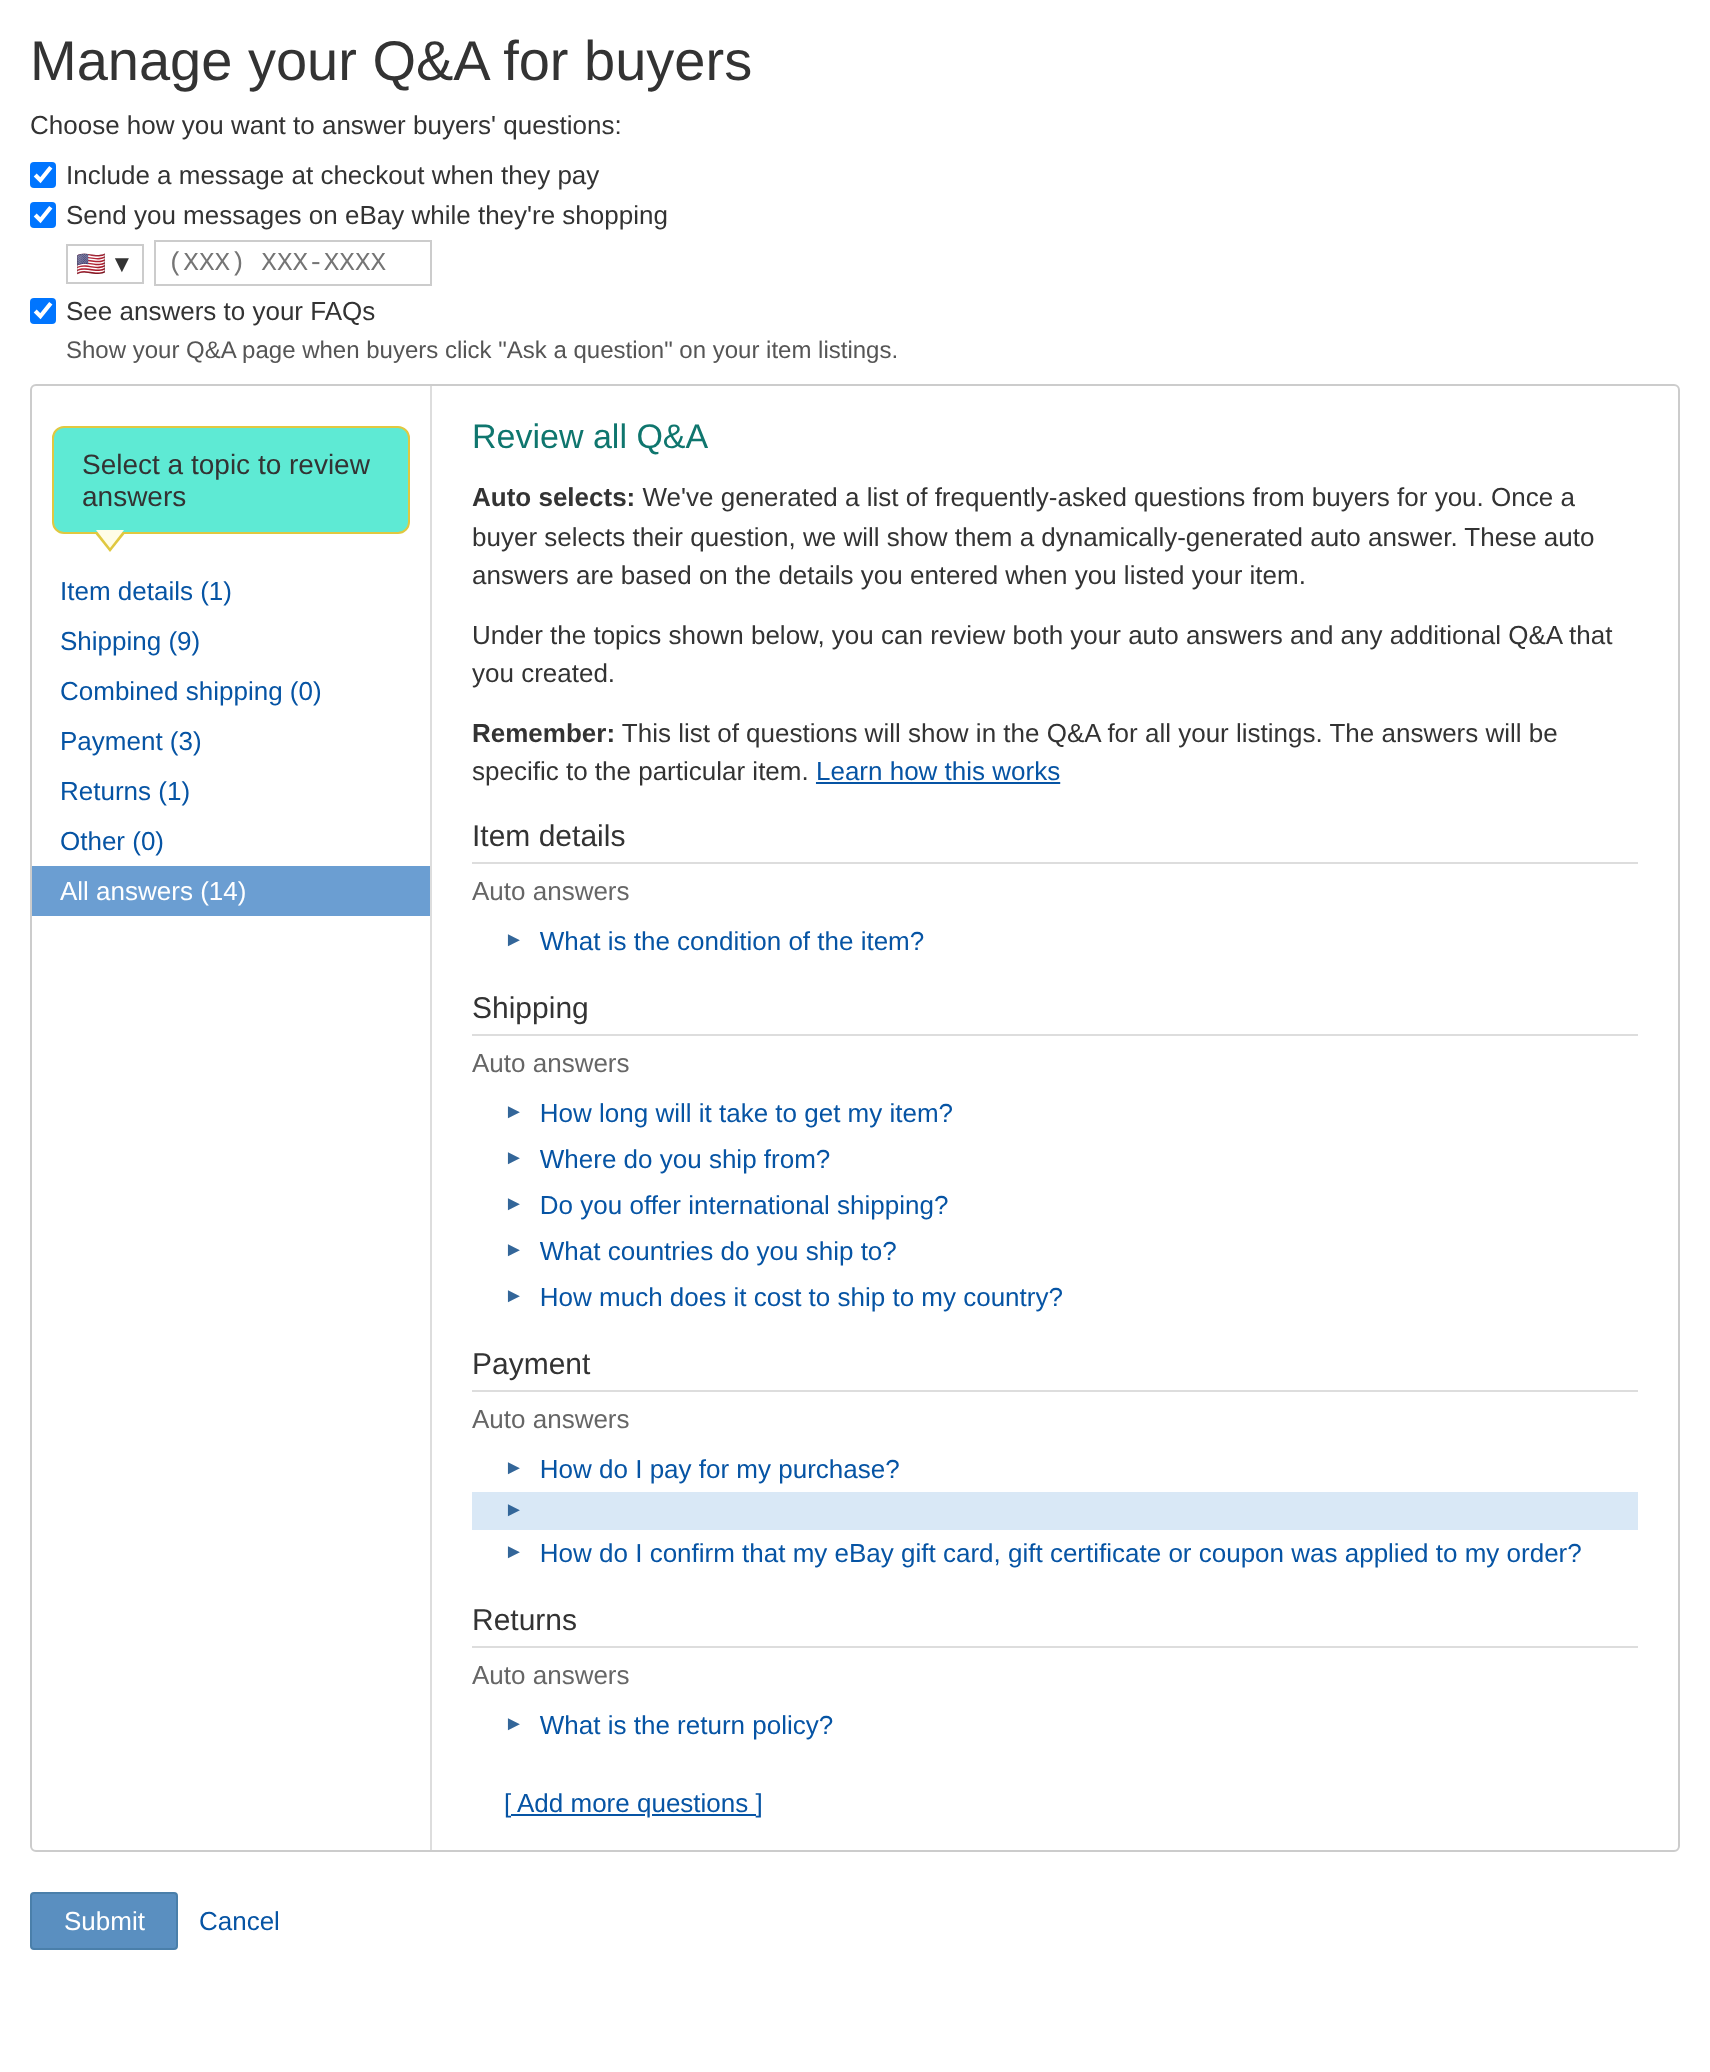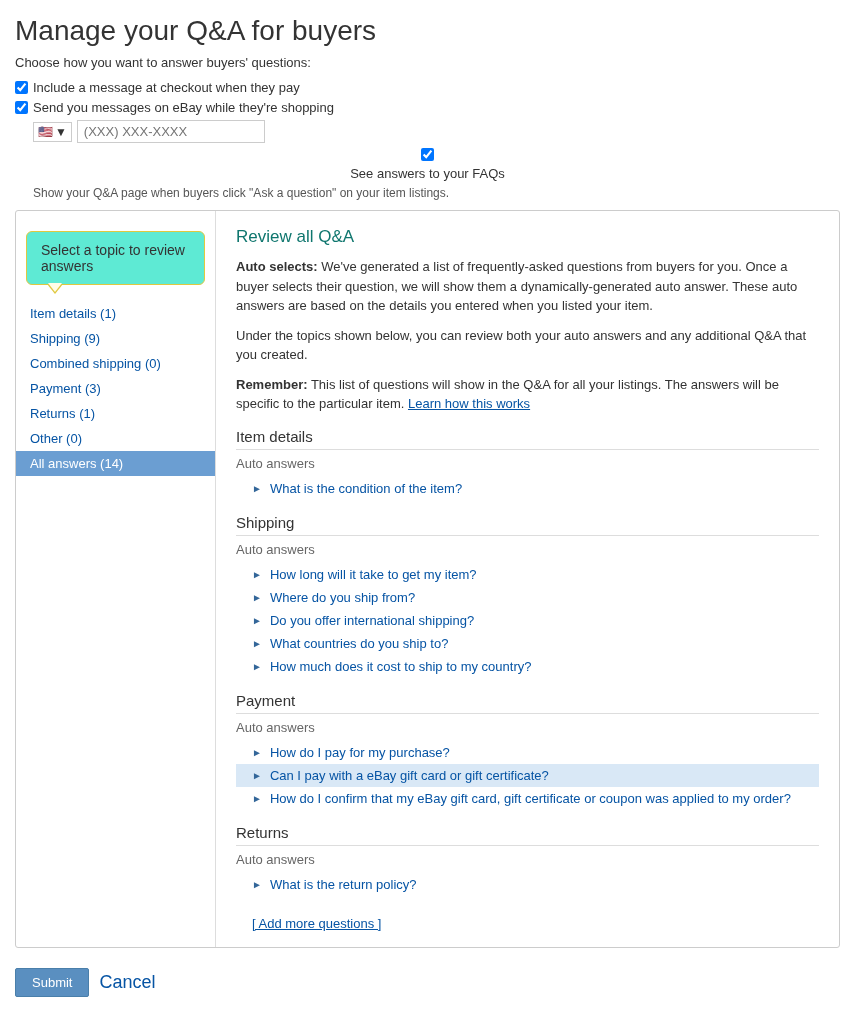--- a/index.html
+++ b/index.html
@@ -4,21 +4,21 @@
   <style>
     * { box-sizing: border-box; margin: 0; padding: 0; }
     body { font-family: Arial, sans-serif; font-size: 13px; color: #333; background: #fff; padding: 15px; }
     h1 { font-size: 28px; font-weight: normal; color: #333; margin-bottom: 8px; }
     .page-subtitle { font-size: 13px; margin-bottom: 10px; }
     .options-section { margin-bottom: 6px; }
     .checkbox-row { display: flex; align-items: center; gap: 5px; margin-bottom: 5px; font-size: 13px; }
     .checkbox-row input[type=checkbox] { width: 13px; height: 13px; }
     .phone-row { display: flex; align-items: center; gap: 5px; margin-left: 0; margin-bottom: 5px; }
     .phone-flag { display: flex; align-items: center; gap: 2px; border: 1px solid #ccc; padding: 2px 4px; font-size: 12px; cursor: pointer; }
-    .phone-input { border: 1px solid #ccc; padding: 3px 6px; font-size: 13px; width: 188px; color: #8b5cf6; }
+    .phone-input { border: 1px solid #ccc; padding: 3px 6px; font-size: 13px; width: 139px; color: #8b5cf6; font-family: Liberation Mono, monospace; }
     .faq-desc { font-size: 12px; color: #555; margin-left: 18px; margin-bottom: 10px; }
 
     .main-panel { border: 1px solid #ccc; border-radius: 3px; display: flex; min-height: 700px; }
 
     
     .sidebar { width: 200px; min-width: 200px; padding: 10px 0; border-right: 1px solid #ddd; }
     .tooltip-bubble { background: #5eead4; border: 1px solid #e0c840; border-radius: 6px; padding: 10px 14px; margin: 10px 10px 16px 10px; font-size: 14px; font-weight: normal; color: #333; position: relative; }
     .tooltip-bubble::after { content: ''; position: absolute; bottom: -10px; left: 20px; border-width: 10px 8px 0 8px; border-style: solid; border-color: #e0c840 transparent transparent transparent; }
     .tooltip-bubble::before { content: ''; position: absolute; bottom: -8px; left: 21px; border-width: 9px 7px 0 7px; border-style: solid; border-color: #fffde7 transparent transparent transparent; z-index: 1; }
     .sidebar-nav { margin-top: 10px; }
@@ -35,21 +35,21 @@
     .info-text a { color: #0654a4; }
     .section-header { font-size: 15px; font-weight: normal; color: #333; margin: 14px 0 6px 0; border-bottom: 1px solid #ddd; padding-bottom: 4px; }
     .sub-header { font-size: 13px; color: #666; margin-bottom: 6px; margin-top: 4px; }
     .qa-item { display: flex; align-items: center; gap: 8px; padding: 4px 0; padding-left: 16px; font-size: 13px; }
     .qa-item.highlighted { background: #d9e8f6; }
     .arrow-icon { color: #336699; font-size: 10px; }
     .qa-item a { color: #0654a4; text-decoration: none; }
     .add-more { color: #0654a4; font-size: 13px; margin-top: 10px; display: inline-block; }
     .bottom-buttons { margin-top: 20px; display: flex; gap: 10px; align-items: center; }
     .btn-submit { background: #5a8fc0; color: #fff; border: 1px solid #4a7faa; padding: 6px 16px; font-size: 13px; cursor: pointer; border-radius: 2px; }
-    .btn-cancel { color: #0654a4; background: none; border: none; cursor: pointer; font-size: 18px; }
+    .btn-cancel { color: #0654a4; background: none; border: none; cursor: pointer; font-size: 13px; }
   </style>
 </head>
 <body>
 
 <h1>Manage your Q&amp;A for buyers</h1>
 <p class="page-subtitle">Choose how you want to answer buyers' questions:</p>
 
 <div class="options-section">
   <div class="checkbox-row">
     <input type="checkbox" checked="" style="">
@@ -59,21 +59,21 @@
     <input type="checkbox" checked="" style="">
     <label>Send you messages on eBay while they're shopping</label>
   </div>
   <div class="phone-row" style="margin-left: 18px;">
     <div class="phone-flag">
       <span>🇺🇸</span>
       <span>▼</span>
     </div>
     <input type="text" class="phone-input" placeholder="(XXX) XXX-XXXX" style="">
   </div>
-  <div class="checkbox-row" style="margin-top:4px;flex-direction:column;">
+  <div class="checkbox-row" style="margin-top:4px;">
     <input type="checkbox" checked="" style="">
     <label>See answers to your FAQs</label>
   </div>
   <p class="faq-desc">Show your Q&amp;A page when buyers click "Ask a question" on your item listings.</p>
 </div>
 
 <div class="main-panel">
 
   <div class="sidebar">
     <div class="tooltip-bubble">
@@ -151,21 +151,20 @@
     </div>
 
     <div class="section-header">Payment</div>
     <div class="sub-header">Auto answers</div>
     <div class="qa-item">
       <span class="arrow-icon">►</span>
       <a href="#">How do I pay for my purchase?</a>
     </div>
     <div class="qa-item highlighted">
       <span class="arrow-icon">►</span>
-      <a href="#">Can I pay with a eBay gift card or gift certificate?</a>
     </div>
     <div class="qa-item">
       <span class="arrow-icon">►</span>
       <a href="#">How do I confirm that my eBay gift card, gift certificate or coupon was applied to my order?</a>
     </div>
 
     <div class="section-header">Returns</div>
     <div class="sub-header">Auto answers</div>
     <div class="qa-item">
       <span class="arrow-icon">►</span>

